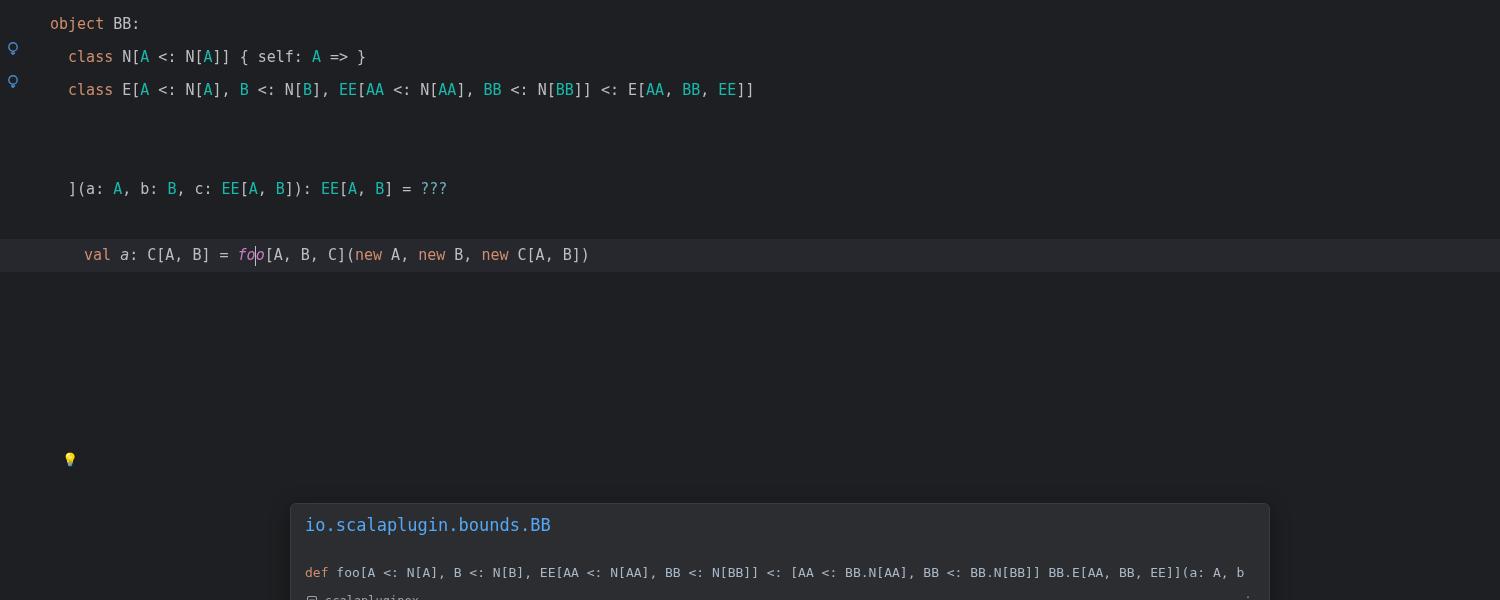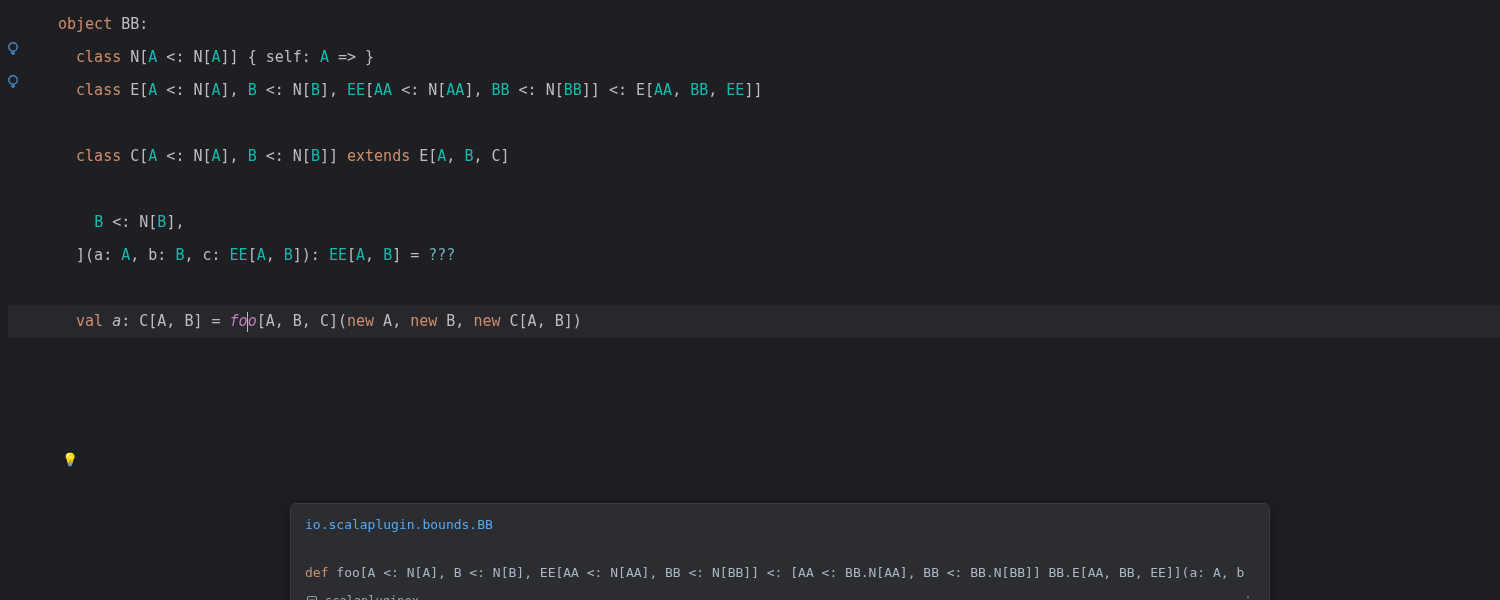--- a/index.html
+++ b/index.html
@@ -36,33 +36,33 @@
       left: 6px;
       color: #4a88c7;
       font-size: 14px;
       display: flex;
       align-items: center;
       justify-content: center;
       cursor: pointer;
     }
     .code-area {
       position: absolute;
-      left: 58px;
+      left: 50px;
       top: 8px;
       right: 0;
     }
     .code-line {
       white-space: pre;
       height: 33px;
       position: relative;
     }
     .highlighted-line {
       background: #26282e;
       margin-left: -50px;
-      padding-left: 50px;
+      padding-left: 66px;
       width: calc(100% + 50px);
     }
     .kw { color: #cf8e6d; }
     .ident { color: #bcbec4; }
     .method { color: #57aaf7; }
     .method-call { color: #c77dbb; font-style: italic; }
     .var-ital { color: #bcbec4; font-style: italic; }
     .param-type { color: #6fafbd; }
     .tvar { color: #16baac; }
     .underline-warn {
@@ -98,21 +98,21 @@
       background: #2b2d30;
       border: 1px solid #393b40;
       border-radius: 6px;
       box-shadow: 0 4px 20px rgba(0,0,0,0.4);
       padding: 10px 14px 8px 14px;
       font-size: 13px;
       line-height: 22px;
     }
     .popup-path {
       color: #56a8f5;
-      font-size: 13px;
+      font-size: 17px;
     }
     .popup-sig {
       color: #a9b7c6;
       margin-top: 26px;
       white-space: nowrap;
       overflow: hidden;
     }
     .popup-sig .kw2 { color: #cf8e6d; }
     .popup-footer {
       display: flex;
@@ -163,27 +163,25 @@
     <div class="code-line"><span class="kw">object</span> <span class="ident">BB</span><span>:</span></div>
 
     <div class="code-line">  <span class="kw">class</span> <span>N</span><span>[</span><span class="tvar">A</span><span> &lt;: </span><span>N</span><span>[</span><span class="tvar">A</span><span>]</span><span>]</span><span> { self: </span><span class="tvar">A</span><span> =&gt; }</span></div>
 
     <div class="code-line">  <span class="kw">class</span> <span>E</span><span>[<span class="tvar">A</span> &lt;: N[<span class="tvar">A</span>], <span class="tvar">B</span> &lt;: N[<span class="tvar">B</span>], <span class="tvar">EE</span>[<span class="tvar">AA</span> &lt;: N[<span class="tvar">AA</span>], <span class="tvar">BB</span> &lt;: N[<span class="tvar">BB</span>]] &lt;: E[<span class="tvar">AA</span>, <span class="tvar">BB</span>, <span class="tvar">EE</span>]]</span></div>
 
     <div class="code-line"></div>
 
 
 
-    <div class="code-line">  <span class="kw">class</span> <span>C</span><span>[<span class="tvar">A</span> &lt;: N[<span class="tvar">A</span>], <span class="tvar">B</span> &lt;: N[<span class="tvar">B</span>]]</span> <span class="kw">extends</span> <span>E</span><span>[<span class="tvar">A</span>, <span class="tvar">B</span>, C]</span></div>
 
     <div class="code-line"></div>
 
 
 
-    <div class="code-line">    <span class="tvar">B</span> &lt;: N[<span class="tvar">B</span>],</div>
 
 
     <div class="code-line">  ](a: <span class="tvar">A</span>, b: <span class="tvar">B</span>, c: <span class="tvar">EE</span>[<span class="tvar">A</span>, <span class="tvar">B</span>]): <span class="tvar">EE</span>[<span class="tvar">A</span>, <span class="tvar">B</span>] = <span class="param-type">???</span></div>
 
     <div class="code-line"></div>
 
     <div class="code-line highlighted-line">  <span class="kw">val</span> <span class="var-ital">a</span><span>: </span><span>C</span><span>[A, B] = </span><span class="method-call">fo<span class="cursor"></span>o</span><span>[A, B, C](</span><span class="kw">new</span><span> A, </span><span class="kw">new</span><span> B, </span><span class="kw">new</span><span> C[A, B])</span></div>
   </div>
 
   <div class="popup">

